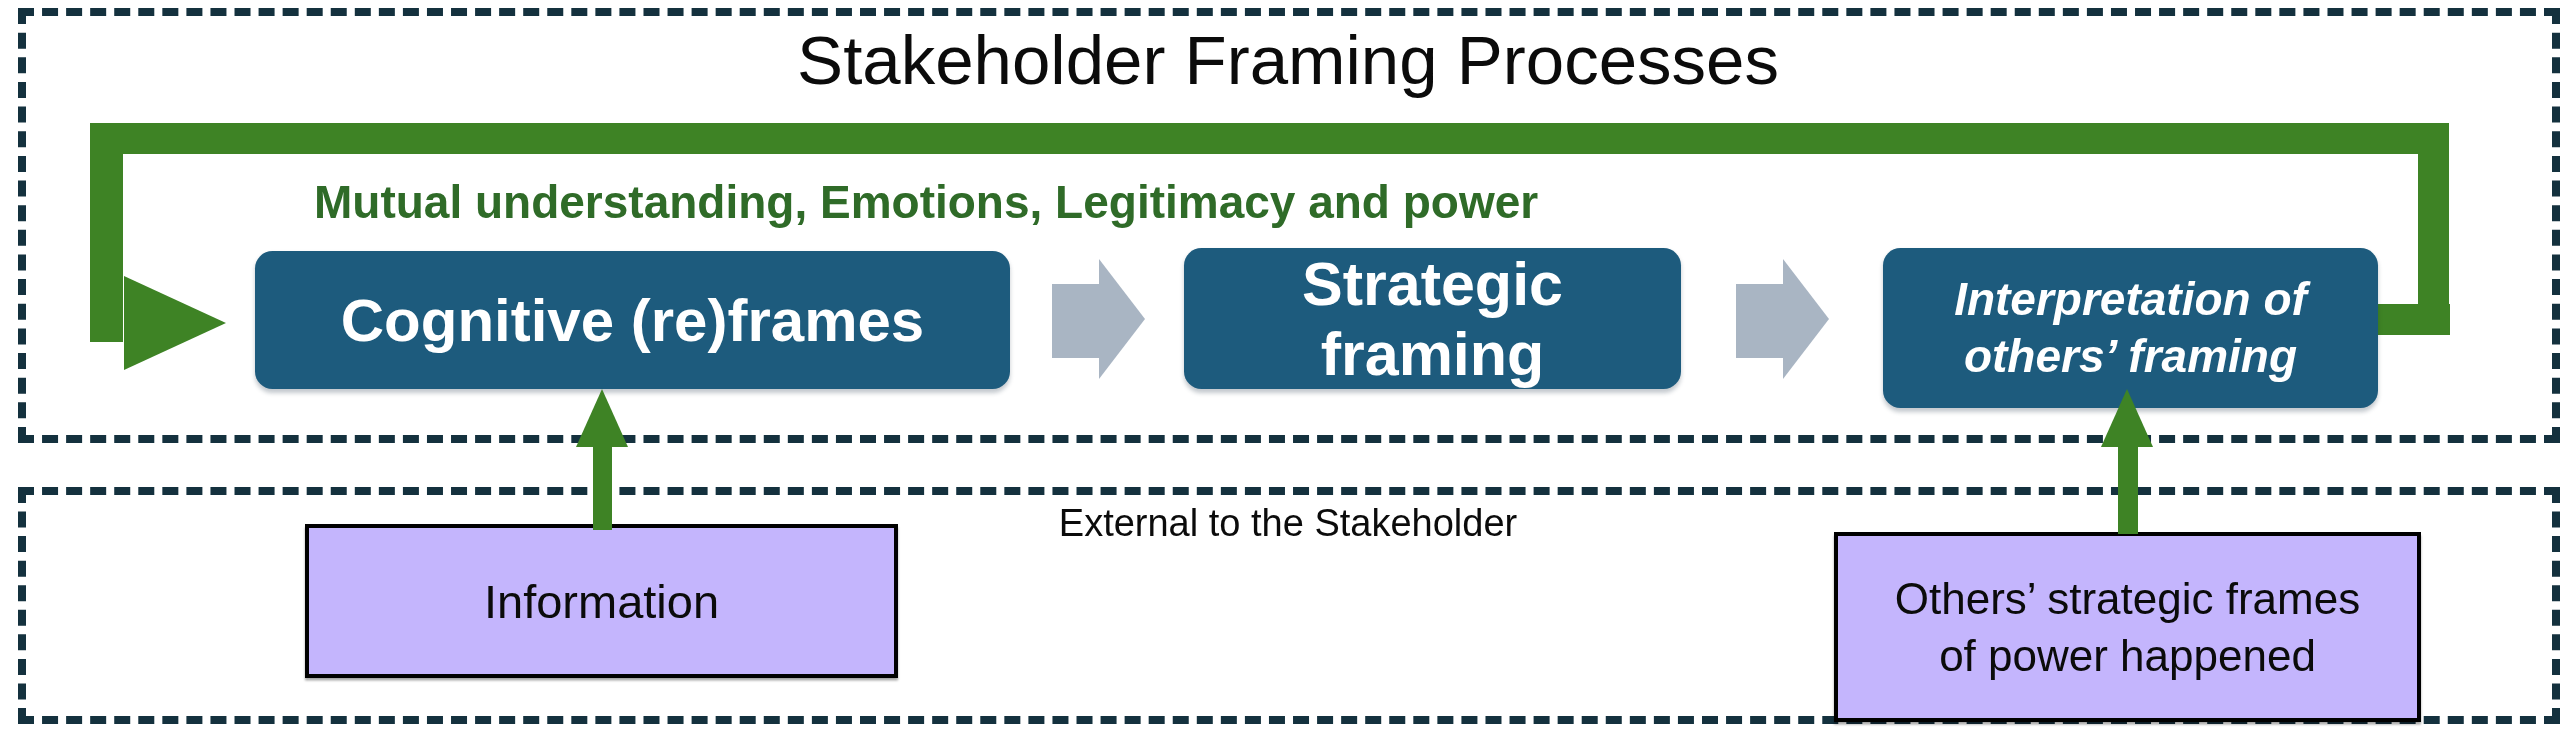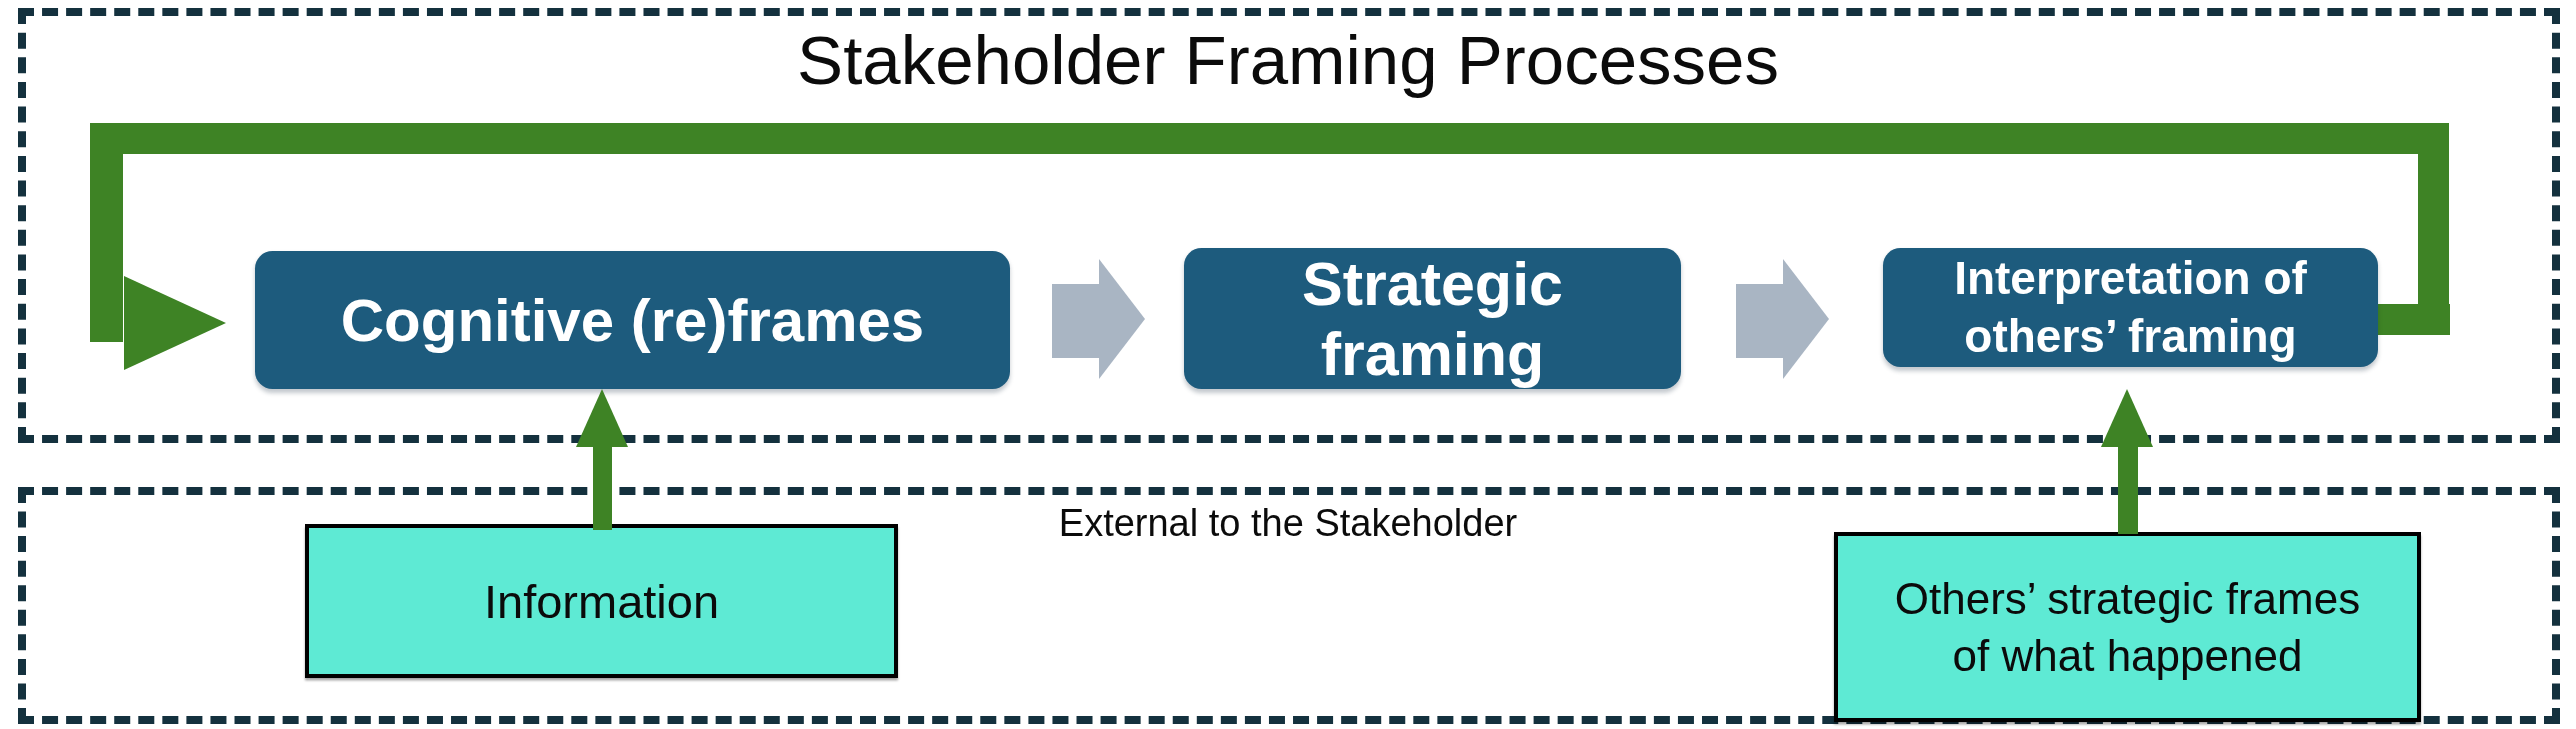--- a/index.html
+++ b/index.html
@@ -70,21 +70,21 @@
     border-radius:17.5px;
     color:#ffffff;
     font-weight:bold;
     display:flex;align-items:center;justify-content:center;
     text-align:center;
     z-index:3;
     box-shadow:0 3.5px 4.7px rgba(20,40,60,0.25);
   }
   .box-cognitive{left:255px;top:251px;width:755px;height:138px;font-size:60px;}
   .box-strategic{left:1184px;top:248px;width:497px;height:141px;font-size:61px;}
-  .box-interpretation{left:1883px;top:248px;width:495px;height:119px;font-size:46px;line-height:1.25;}
+  .box-interpretation{left:1883px;top:248px;width:495px;height:160px;font-size:46px;line-height:1.25;font-style:italic;}
   .process-box .line{display:block;}
 
   
   .gray-tail{position:absolute;background:var(--flow-arrow-gray);z-index:2;}
   .gray-head{
     position:absolute;width:0;height:0;
     border-top:60px solid transparent;
     border-bottom:60px solid transparent;
     border-left:46px solid var(--flow-arrow-gray);
     z-index:2;
@@ -104,21 +104,21 @@
   }
   .up-shaft{position:absolute;background:var(--loop-green);z-index:4;}
   .up-head-left{left:576px;top:389px;}
   .up-shaft-left{left:593px;top:445px;width:18.7px;height:85px;}
   .up-head-right{left:2101px;top:389px;}
   .up-shaft-right{left:2118px;top:445px;width:20px;height:89px;}
 
   
   .external-box{
     position:absolute;
-    background:#5eead4;
+    background:#c4b5fd;
     border:4.1px solid #000000;
     box-sizing:border-box;
     color:var(--ink);
     display:flex;flex-direction:column;align-items:center;justify-content:center;
     text-align:center;
     z-index:3;
     box-shadow:0 2.9px 2.3px rgba(0,0,0,0.35);
   }
   .box-information{left:305px;top:524px;width:593px;height:154px;font-size:47px;}
   .box-others{left:1834px;top:532px;width:587px;height:190px;font-size:44px;line-height:1.3;}
@@ -134,20 +134,21 @@
   <div class="dashed-frame frame-bottom"></div>
 
   <div class="section-title title-top">Stakeholder Framing Processes</div>
   <div class="section-title title-bottom">External to the Stakeholder</div>
 
   <div class="loop-part loop-top-bar"></div>
   <div class="loop-part loop-left-bar"></div>
   <div class="loop-part loop-right-bar"></div>
   <div class="loop-part loop-right-stub"></div>
   <div class="loop-arrowhead"></div>
+  <div class="loop-label">Mutual understanding, Emotions, Legitimacy and power</div>
 
   <div class="process-box box-cognitive">
     <span class="line">Cognitive (re)frames</span>
   </div>
   <div class="process-box box-strategic">
     <span class="line">Strategic framing</span>
   </div>
   <div class="process-box box-interpretation">
     <span>
       <span class="line">Interpretation of</span>
@@ -164,18 +165,18 @@
   <div class="up-shaft up-shaft-left"></div>
   <div class="up-head up-head-right"></div>
   <div class="up-shaft up-shaft-right"></div>
 
   <div class="external-box box-information">
     <span class="line">Information</span>
   </div>
   <div class="external-box box-others">
     <span>
       <span class="line">Others’ strategic frames</span>
-      <span class="line">of what happened</span>
+      <span class="line">of power happened</span>
     </span>
   </div>
 
 </div>
 
 
 </body></html>

